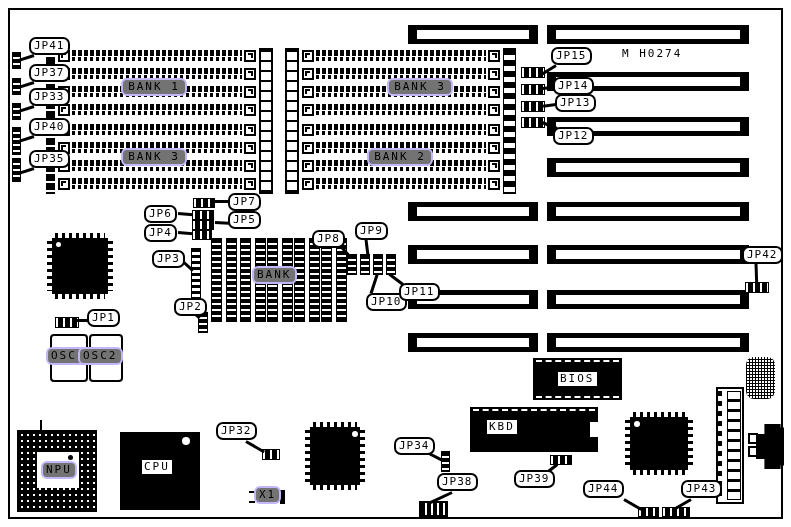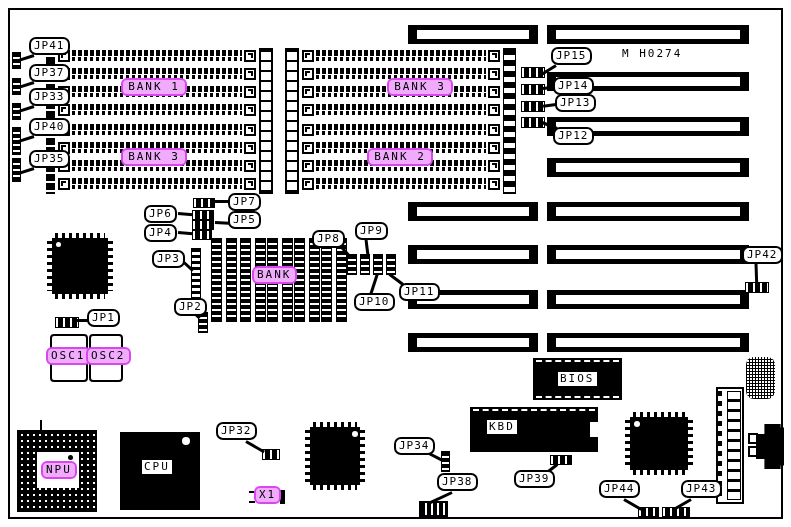--- a/index.html
+++ b/index.html
@@ -7,21 +7,21 @@
          font-family:"DejaVu Sans Mono",monospace;color:#000}
   .abs{position:absolute}
   .frame{position:absolute;left:8px;top:8px;width:771px;height:507px;border:2px solid #000}
 
   
   .co{position:absolute;z-index:30;border:2px solid #000;border-radius:7px;background:#fff;
       font-size:11px;letter-spacing:1px;line-height:14px;padding:0 3px;white-space:nowrap}
   .tail{position:absolute;z-index:25;height:3px;background:#000;transform-origin:left center}
 
   
-  .lbl{position:absolute;z-index:20;border:2px solid #d946ef;border-radius:6px;background:#f0abfc;
+  .lbl{position:absolute;z-index:20;border:2px solid #c4b5fd;border-radius:6px;background:#737373;
        font-size:11px;letter-spacing:2px;line-height:14px;padding:0 3px;text-align:center;white-space:nowrap}
   .plain{position:absolute;z-index:20;background:#fff;font-size:11px;letter-spacing:2px;
          line-height:14px;padding:0 2px;white-space:nowrap}
 
   
   .slot{position:absolute;background:#000;z-index:5}
   .slot i{position:absolute;left:9px;right:9px;top:5px;bottom:5px;background:#fff}
 
   
   .simm{position:absolute;height:12px;display:flex;align-items:stretch;z-index:6}
@@ -374,21 +374,21 @@
     <span class="pt"></span>
       <span class="pb"></span>
       <span class="pl"></span>
       <span class="pr"></span>
   </div>
   <div class="dot" style="left:56px;top:242px;width:5px;height:5px"></div>
 
   <div class="osc" style="left:50px;top:334px;width:34px;height:44px"></div>
   <div class="osc" style="left:89px;top:334px;width:30px;height:44px"></div>
   <div class="lbl" style="left:46px;top:347px">OSC1</div>
-  <div class="lbl" style="left:86px;top:347px">OSC2</div>
+  <div class="lbl" style="left:78px;top:347px">OSC2</div>
 
   <div class="abs" style="left:40px;top:420px;width:2px;height:10px;background:#000;z-index:11"></div>
   <div class="npu" style="left:17px;top:430px;width:80px;height:82px"></div>
   <div class="abs" style="left:37px;top:452px;width:42px;height:36px;background:#fff;z-index:11">
     <div class="abs" style="left:31px;top:3px;width:5px;height:5px;border-radius:50%;background:#000"></div>
   </div>
   <div class="lbl" style="left:41px;top:461px">NPU</div>
 
   <div class="cpu" style="left:120px;top:432px;width:80px;height:78px"></div>
   <div class="dot" style="left:182px;top:437px;width:8px;height:8px"></div>
@@ -483,21 +483,21 @@
   <div class="co" style="left:742px;top:246px">JP42</div>
   <div class="co" style="left:228px;top:193px">JP7</div>
   <div class="co" style="left:144px;top:205px">JP6</div>
   <div class="co" style="left:228px;top:211px">JP5</div>
   <div class="co" style="left:144px;top:224px">JP4</div>
   <div class="co" style="left:152px;top:250px">JP3</div>
   <div class="co" style="left:174px;top:298px">JP2</div>
   <div class="co" style="left:87px;top:309px">JP1</div>
   <div class="co" style="left:312px;top:230px">JP8</div>
   <div class="co" style="left:355px;top:222px">JP9</div>
-  <div class="co" style="left:354px;top:293px">JP10</div>
+  <div class="co" style="left:366px;top:293px">JP10</div>
   <div class="co" style="left:399px;top:283px">JP11</div>
   <div class="co" style="left:216px;top:422px">JP32</div>
   <div class="co" style="left:394px;top:437px">JP34</div>
   <div class="co" style="left:437px;top:473px">JP38</div>
   <div class="co" style="left:514px;top:470px">JP39</div>
-  <div class="co" style="left:599px;top:480px">JP44</div>
+  <div class="co" style="left:583px;top:480px">JP44</div>
   <div class="co" style="left:681px;top:480px">JP43</div>
 </div>
 
 </body></html>

